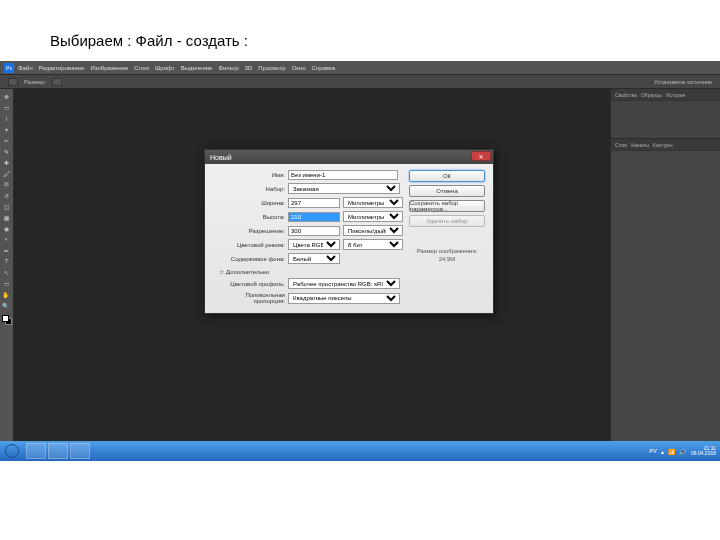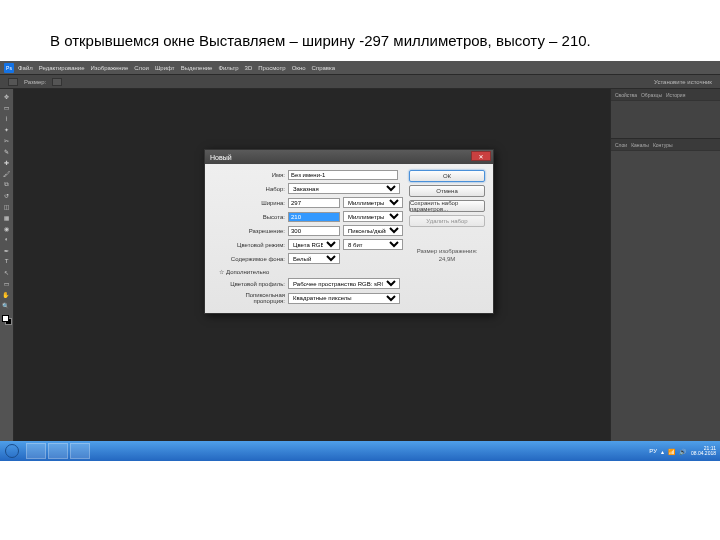--- a/index.html
+++ b/index.html
@@ -45,21 +45,21 @@
   .adv-title { font-size:6px; color:#333; margin:4px 0 3px 6px; }
   .side { width: 82px; display:flex; flex-direction:column; gap:3px; align-items:stretch; }
   .btn { height:12px; border:1px solid #888; background:linear-gradient(#fdfdfd,#e5e5e5); font-size:6px; display:flex; align-items:center; justify-content:center; border-radius:2px; }
   .btn.ok { border:1px solid #4a90d9; box-shadow: 0 0 2px #4a90d9; }
   .szinfo { margin-top:18px; text-align:center; font-size:6px; color:#555; line-height:1.3; }
 </style>
 </head>
 <body>
 
 <div class="instruction">
-  <div>В открывшемся окне  Выставляем – ширину -297 миллиметров, высоту – 210.</div>
+  <div>Выбираем : Файл - создать :</div>
 </div>
 
 <div class="ps-wrap">
 
   <div class="menubar">
     <div class="logo">Ps</div>
     <span>Файл</span>
     <span>Редактирование</span>
     <span>Изображение</span>
     <span>Слои</span>

